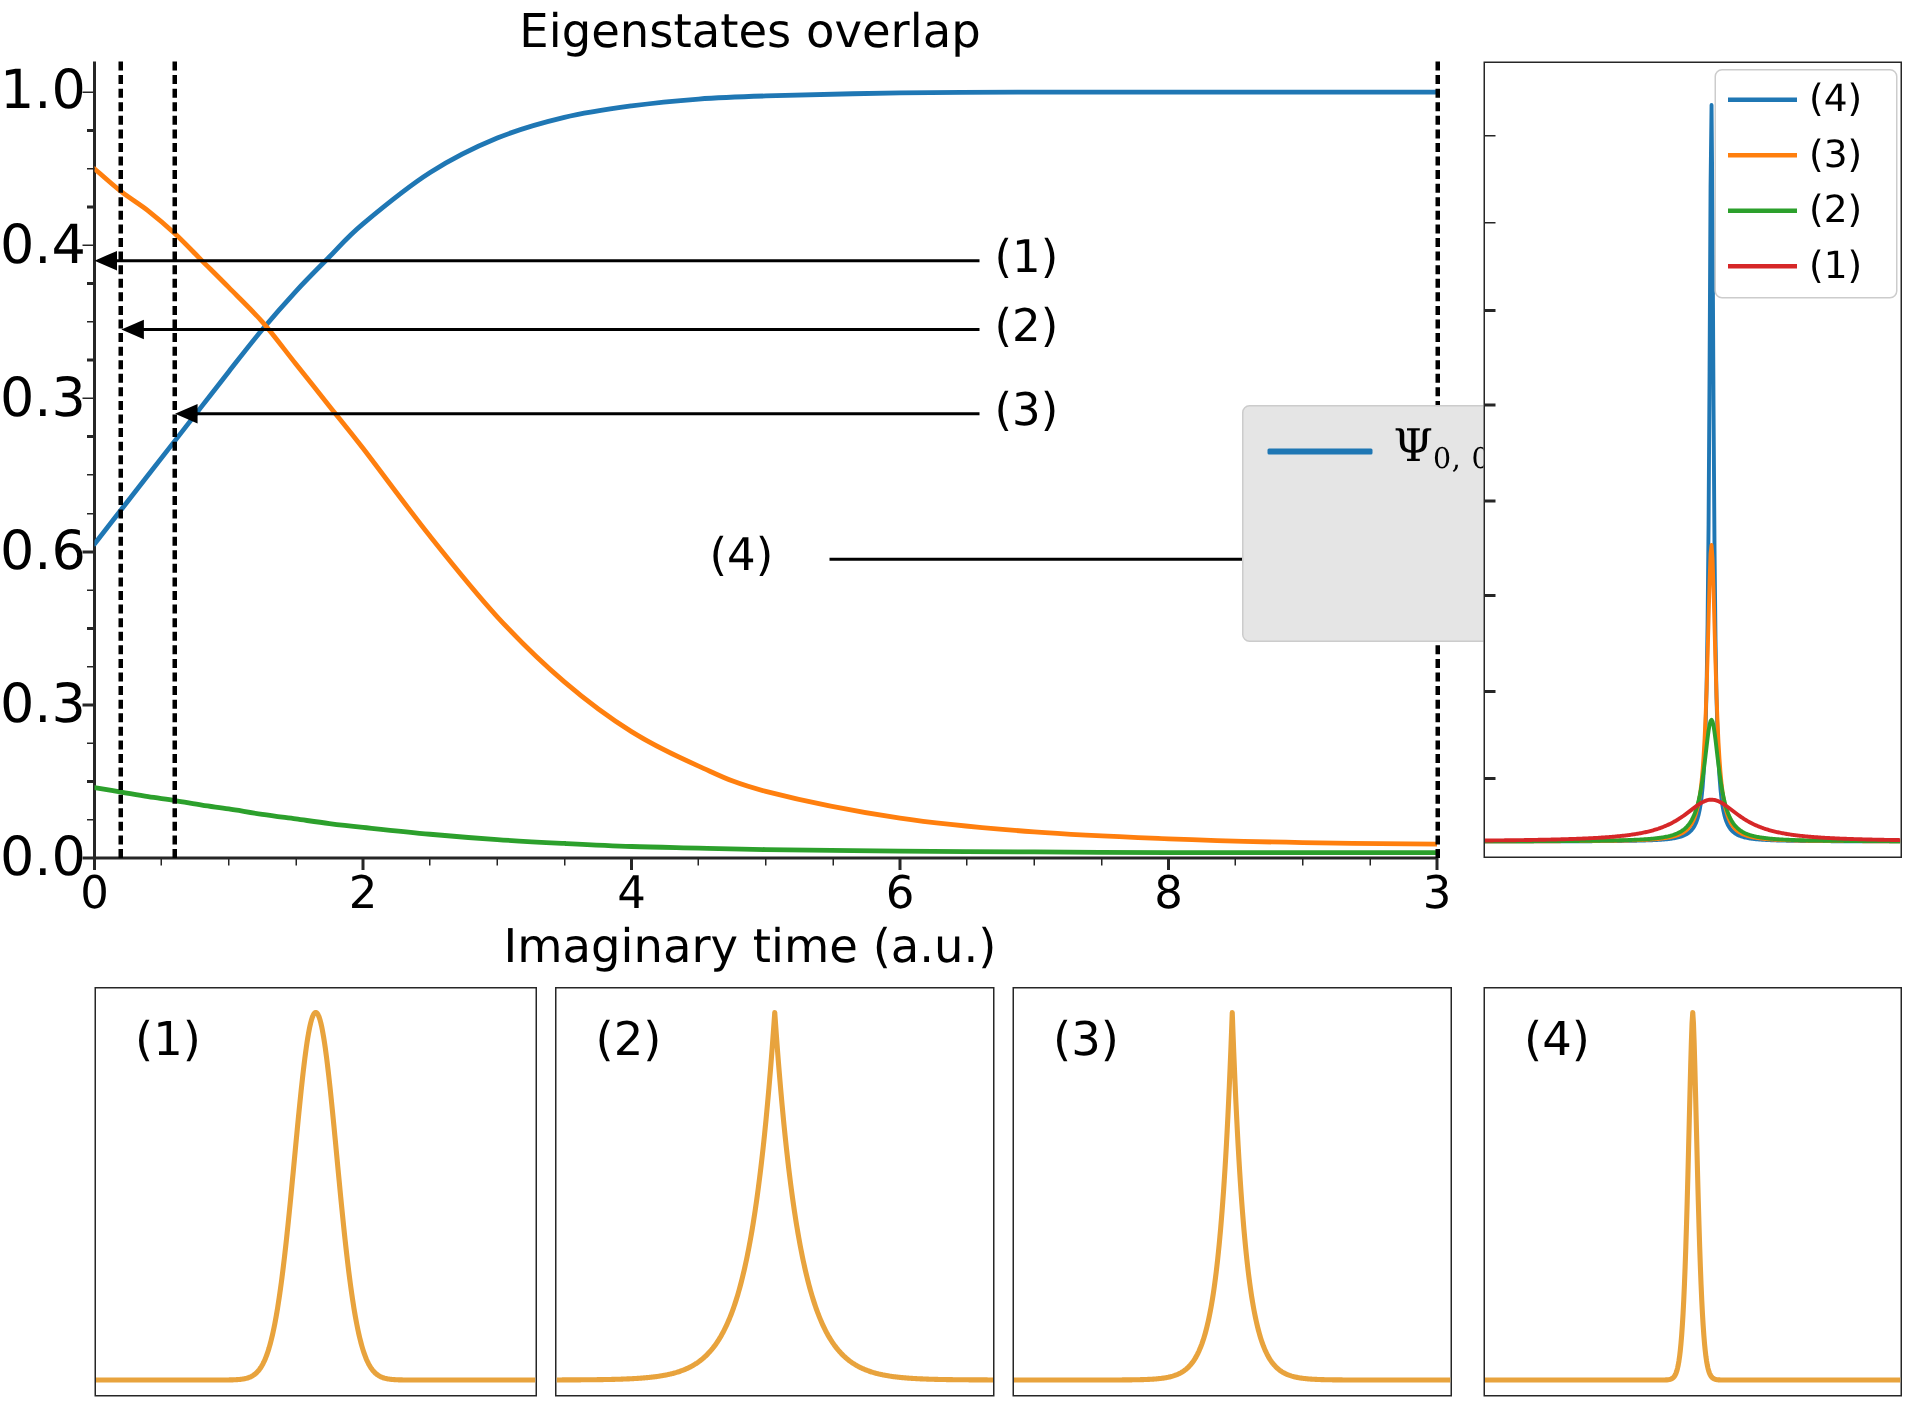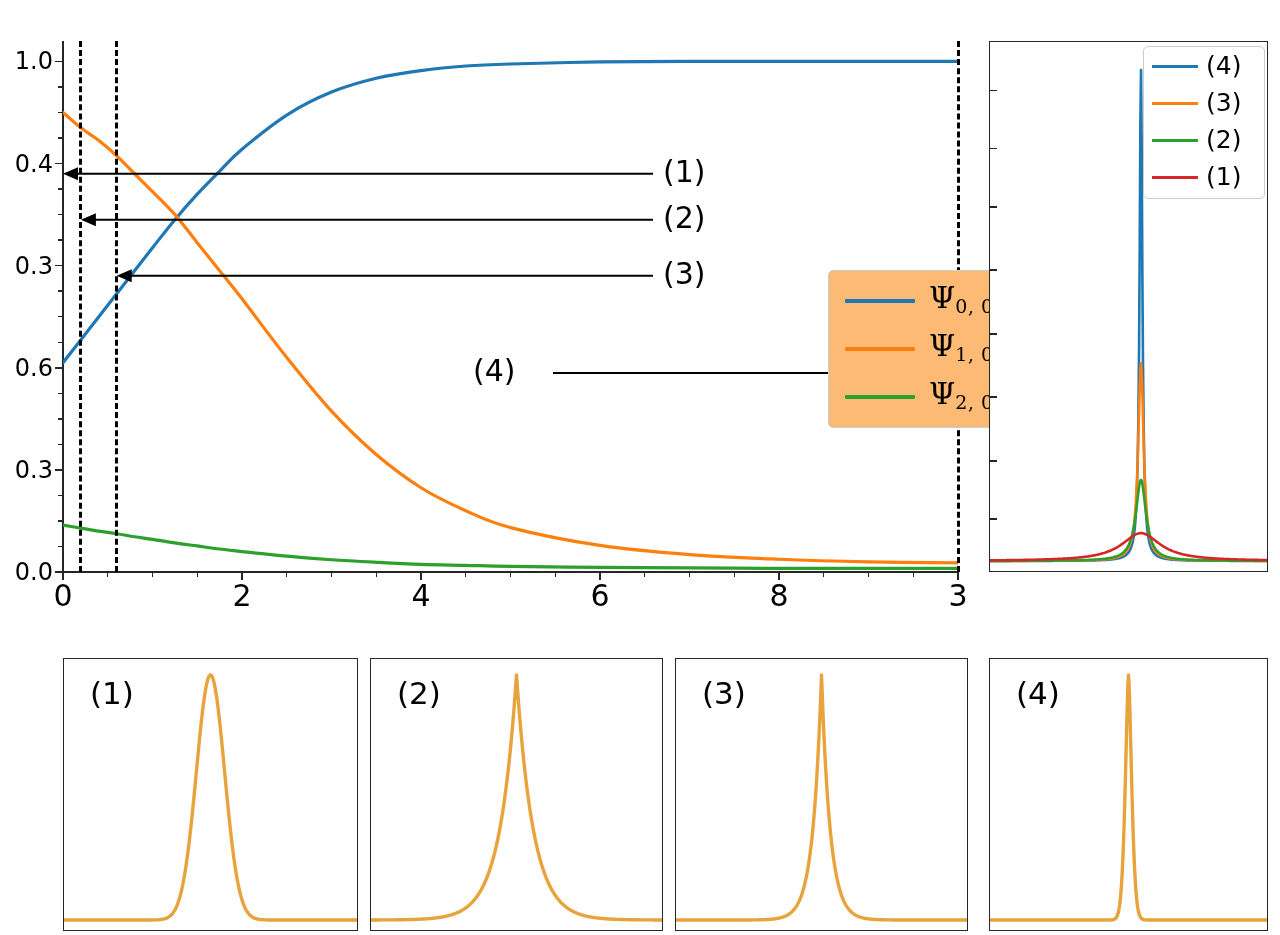--- a/index.html
+++ b/index.html
@@ -50,21 +50,21 @@
   .ytick-minor {
     position: absolute;
     left: -5px;
     width: 5px; height: 1.4px;
     background: #262626;
   }
   .ytick-label {
     position: absolute;
     right: 1042px;
     text-align: right;
-    font-size: 24px;
+    font-size: 36px;
     line-height: 30px;
     white-space: nowrap;
   }
   .xtick-major {
     position: absolute;
     bottom: -8px;
     width: 1.6px; height: 8px;
     background: #262626;
   }
   .xtick-minor {
@@ -114,21 +114,21 @@
     line-height: 32px;
     white-space: nowrap;
   }
   
   #main-legend {
     position: absolute;
     left: 765px;
     top: 229px;
     width: 190px;
     height: 158px;
-    background: #fdba74;
+    background: #e5e5e5;
     border: 1px solid #cccccc;
     border-radius: 5px;
     box-sizing: border-box;
   }
   #main-legend .row {
     position: absolute;
     left: 0;
     width: 100%;
     height: 46px;
   }
@@ -224,20 +224,21 @@
     white-space: nowrap;
     z-index: 3;
   }
   svg { display: block; }
 </style>
 </head>
 <body>
 
 <div class="figure">
 
+  <div id="fig-title">Eigenstates overlap</div>
 
   <div id="main-axes">
     <div class="spine-left"></div>
     <div class="spine-bottom"></div>
 
     <svg id="main-curves" width="895" height="531" viewBox="0 0 895 531" preserveAspectRatio="none" style="position:absolute;left:0;top:0;">
       <path id="curve-blue" fill="none" stroke="#1f77b4" stroke-width="3.2" stroke-linejoin="round" stroke-linecap="round" d="M 0.00 321.66 C 2.98 317.83, 11.93 306.35, 17.90 298.69 C 23.87 291.03, 29.83 283.37, 35.80 275.71 C 41.77 268.05, 47.73 260.39, 53.70 252.74 C 59.67 245.08, 65.63 237.42, 71.60 229.76 C 77.57 222.10, 82.79 215.29, 89.50 206.78 C 96.21 198.27, 104.42 187.64, 111.88 178.70 C 119.33 169.77, 126.79 161.26, 134.25 153.17 C 141.71 145.09, 149.17 137.69, 156.63 130.20 C 164.08 122.71, 167.81 117.60, 179.00 108.24 C 190.19 98.88, 208.83 83.56, 223.75 74.03 C 238.67 64.50, 253.58 57.18, 268.50 51.06 C 283.42 44.93, 298.33 40.85, 313.25 37.27 C 328.17 33.70, 343.08 31.66, 358.00 29.61 C 372.92 27.57, 387.83 26.12, 402.75 25.02 C 417.67 23.91, 425.13 23.66, 447.50 22.98 C 469.88 22.30, 507.17 21.36, 537.00 20.93 C 566.83 20.51, 596.67 20.51, 626.50 20.42 C 656.33 20.34, 686.17 20.42, 716.00 20.42 C 745.83 20.42, 775.67 20.42, 805.50 20.42 C 835.33 20.42, 880.08 20.42, 895.00 20.42"></path>
       <path id="curve-orange" fill="none" stroke="#ff7f0e" stroke-width="3.2" stroke-linejoin="round" stroke-linecap="round" d="M 0.00 71.48 C 2.98 74.03, 11.93 82.12, 17.90 86.80 C 23.87 91.48, 29.83 94.88, 35.80 99.56 C 41.77 104.24, 47.73 109.35, 53.70 114.88 C 59.67 120.41, 65.63 126.79, 71.60 132.75 C 77.57 138.71, 82.79 143.81, 89.50 150.62 C 96.21 157.43, 104.42 165.09, 111.88 173.60 C 119.33 182.11, 126.79 192.32, 134.25 201.68 C 141.71 211.04, 149.17 220.40, 156.63 229.76 C 164.08 239.12, 167.81 243.37, 179.00 257.84 C 190.19 272.31, 208.83 297.84, 223.75 316.56 C 238.67 335.28, 253.58 354.00, 268.50 370.17 C 283.42 386.34, 298.33 400.80, 313.25 413.57 C 328.17 426.33, 343.08 437.39, 358.00 446.75 C 372.92 456.12, 387.83 463.09, 402.75 469.73 C 417.67 476.37, 425.13 480.79, 447.50 486.58 C 469.88 492.37, 507.17 499.94, 537.00 504.45 C 566.83 508.96, 596.67 511.34, 626.50 513.64 C 656.33 515.94, 686.17 517.04, 716.00 518.24 C 745.83 519.43, 775.67 520.19, 805.50 520.79 C 835.33 521.38, 880.08 521.64, 895.00 521.81"></path>
       <path id="curve-green" fill="none" stroke="#2ca02c" stroke-width="3.2" stroke-linejoin="round" stroke-linecap="round" d="M 0.00 484.03 C 2.98 484.54, 11.93 486.07, 17.90 487.09 C 23.87 488.11, 29.83 489.22, 35.80 490.15 C 41.77 491.09, 47.73 491.77, 53.70 492.71 C 59.67 493.64, 65.63 494.83, 71.60 495.77 C 77.57 496.71, 82.79 497.30, 89.50 498.32 C 96.21 499.34, 104.42 500.79, 111.88 501.90 C 119.33 503.00, 126.79 503.94, 134.25 504.96 C 141.71 505.98, 149.17 507.09, 156.63 508.02 C 164.08 508.96, 167.81 509.39, 179.00 510.58 C 190.19 511.77, 208.83 513.81, 223.75 515.17 C 238.67 516.53, 253.58 517.73, 268.50 518.75 C 283.42 519.77, 298.33 520.53, 313.25 521.30 C 328.17 522.06, 343.08 522.83, 358.00 523.34 C 372.92 523.85, 387.83 524.02, 402.75 524.36 C 417.67 524.70, 425.13 525.04, 447.50 525.38 C 469.88 525.72, 507.17 526.15, 537.00 526.40 C 566.83 526.66, 596.67 526.75, 626.50 526.92 C 656.33 527.09, 686.17 527.34, 716.00 527.43 C 745.83 527.51, 775.67 527.43, 805.50 527.43 C 835.33 527.43, 880.08 527.43, 895.00 527.43"></path>
     </svg>
@@ -301,28 +302,20 @@
         <polygon points="53.699999999999996,234.86538461538464 68.69999999999999,228.36538461538464 68.69999999999999,241.36538461538464" fill="#000000"></polygon>
         <line x1="490" y1="331.875" x2="891" y2="331.875" stroke="#000000" stroke-width="2"></line>
         <polygon points="895,331.875 880,325.375 880,338.375" fill="#000000"></polygon>
       </svg>
 
     <div id="main-legend">
       <div class="row" style="top:6px">
         <span class="swatch" style="background:#1f77b4"></span>
         <span class="lbl">Ψ<sub>0, 0</sub></span>
       </div>
-      <div class="row" style="top:54px">
-        <span class="swatch" style="background:#ff7f0e"></span>
-        <span class="lbl">Ψ<sub>1, 0</sub></span>
-      </div>
-      <div class="row" style="top:102px">
-        <span class="swatch" style="background:#2ca02c"></span>
-        <span class="lbl">Ψ<sub>2, 0</sub></span>
-      </div>
     </div>
   <div class="ann-label" style="left: 600px; top: 114.75px;">(1)</div>
       <div class="ann-label" style="left: 600px; top: 160.702px;">(2)</div>
       <div class="ann-label" style="left: 600px; top: 216.865px;">(3)</div>
       <div class="ann-label" style="left: 410px; top: 313.875px;">(4)</div>
     </div>
 
   <div id="main-labels">
       <div class="ytick-label" style="top: 557px; left: 0px; width: 53px; position: absolute; text-align: right;">0.0</div>
       <div class="ytick-label" style="top: 454.885px; left: 0px; width: 53px; position: absolute; text-align: right;">0.3</div>
@@ -330,20 +323,21 @@
       <div class="ytick-label" style="top: 250.654px; left: 0px; width: 53px; position: absolute; text-align: right;">0.3</div>
       <div class="ytick-label" style="top: 148.538px; left: 0px; width: 53px; position: absolute; text-align: right;">0.4</div>
       <div class="ytick-label" style="top: 46.4231px; left: 0px; width: 53px; position: absolute; text-align: right;">1.0</div>
       <div class="xtick-label" style="left: 63px; top: 580px; position: absolute;">0</div>
       <div class="xtick-label" style="left: 242px; top: 580px; position: absolute;">2</div>
       <div class="xtick-label" style="left: 421px; top: 580px; position: absolute;">4</div>
       <div class="xtick-label" style="left: 600px; top: 580px; position: absolute;">6</div>
       <div class="xtick-label" style="left: 779px; top: 580px; position: absolute;">8</div>
       <div class="xtick-label" style="left: 958px; top: 580px; position: absolute;">3</div>
     </div>
+  <div id="xlabel">Imaginary time (a.u.)</div>
 
   <div id="right-axes">
     <svg id="right-curves" width="277" height="529" viewBox="0 0 277 529" preserveAspectRatio="none" style="position:absolute;left:0;top:0;">
         <path d="M 0.00 518.94 L 0.66 518.94 L 1.32 518.94 L 1.98 518.94 L 2.64 518.94 L 3.30 518.94 L 3.96 518.94 L 4.62 518.94 L 5.28 518.94 L 5.94 518.94 L 6.60 518.93 L 7.25 518.93 L 7.91 518.93 L 8.57 518.93 L 9.23 518.93 L 9.89 518.93 L 10.55 518.93 L 11.21 518.93 L 11.87 518.93 L 12.53 518.93 L 13.19 518.93 L 13.85 518.93 L 14.51 518.93 L 15.17 518.93 L 15.83 518.93 L 16.49 518.92 L 17.15 518.92 L 17.81 518.92 L 18.47 518.92 L 19.13 518.92 L 19.79 518.92 L 20.45 518.92 L 21.10 518.92 L 21.76 518.92 L 22.42 518.92 L 23.08 518.92 L 23.74 518.92 L 24.40 518.92 L 25.06 518.91 L 25.72 518.91 L 26.38 518.91 L 27.04 518.91 L 27.70 518.91 L 28.36 518.91 L 29.02 518.91 L 29.68 518.91 L 30.34 518.91 L 31.00 518.91 L 31.66 518.90 L 32.32 518.90 L 32.98 518.90 L 33.64 518.90 L 34.30 518.90 L 34.95 518.90 L 35.61 518.90 L 36.27 518.90 L 36.93 518.90 L 37.59 518.89 L 38.25 518.89 L 38.91 518.89 L 39.57 518.89 L 40.23 518.89 L 40.89 518.89 L 41.55 518.89 L 42.21 518.89 L 42.87 518.88 L 43.53 518.88 L 44.19 518.88 L 44.85 518.88 L 45.51 518.88 L 46.17 518.88 L 46.83 518.87 L 47.49 518.87 L 48.15 518.87 L 48.80 518.87 L 49.46 518.87 L 50.12 518.87 L 50.78 518.86 L 51.44 518.86 L 52.10 518.86 L 52.76 518.86 L 53.42 518.86 L 54.08 518.86 L 54.74 518.85 L 55.40 518.85 L 56.06 518.85 L 56.72 518.85 L 57.38 518.84 L 58.04 518.84 L 58.70 518.84 L 59.36 518.84 L 60.02 518.84 L 60.68 518.83 L 61.34 518.83 L 62.00 518.83 L 62.65 518.83 L 63.31 518.82 L 63.97 518.82 L 64.63 518.82 L 65.29 518.81 L 65.95 518.81 L 66.61 518.81 L 67.27 518.81 L 67.93 518.80 L 68.59 518.80 L 69.25 518.80 L 69.91 518.79 L 70.57 518.79 L 71.23 518.79 L 71.89 518.78 L 72.55 518.78 L 73.21 518.78 L 73.87 518.77 L 74.53 518.77 L 75.19 518.76 L 75.85 518.76 L 76.50 518.76 L 77.16 518.75 L 77.82 518.75 L 78.48 518.74 L 79.14 518.74 L 79.80 518.73 L 80.46 518.73 L 81.12 518.72 L 81.78 518.72 L 82.44 518.71 L 83.10 518.71 L 83.76 518.70 L 84.42 518.69 L 85.08 518.69 L 85.74 518.68 L 86.40 518.67 L 87.06 518.67 L 87.72 518.66 L 88.38 518.65 L 89.04 518.65 L 89.70 518.64 L 90.35 518.63 L 91.01 518.62 L 91.67 518.61 L 92.33 518.61 L 92.99 518.60 L 93.65 518.59 L 94.31 518.58 L 94.97 518.57 L 95.63 518.56 L 96.29 518.55 L 96.95 518.53 L 97.61 518.52 L 98.27 518.51 L 98.93 518.50 L 99.59 518.49 L 100.25 518.47 L 100.91 518.46 L 101.57 518.44 L 102.23 518.43 L 102.89 518.41 L 103.55 518.40 L 104.20 518.38 L 104.86 518.36 L 105.52 518.34 L 106.18 518.32 L 106.84 518.30 L 107.50 518.28 L 108.16 518.26 L 108.82 518.24 L 109.48 518.21 L 110.14 518.19 L 110.80 518.16 L 111.46 518.13 L 112.12 518.10 L 112.78 518.07 L 113.44 518.04 L 114.10 518.00 L 114.76 517.97 L 115.42 517.93 L 116.08 517.89 L 116.74 517.84 L 117.40 517.80 L 118.05 517.75 L 118.71 517.70 L 119.37 517.64 L 120.03 517.58 L 120.69 517.52 L 121.35 517.46 L 122.01 517.38 L 122.67 517.31 L 123.33 517.23 L 123.99 517.14 L 124.65 517.05 L 125.31 516.94 L 125.97 516.84 L 126.63 516.72 L 127.29 516.59 L 127.95 516.45 L 128.61 516.30 L 129.27 516.13 L 129.93 515.95 L 130.59 515.75 L 131.25 515.53 L 131.90 515.29 L 132.56 515.02 L 133.22 514.72 L 133.88 514.39 L 134.54 514.01 L 135.20 513.59 L 135.86 513.12 L 136.52 512.57 L 137.18 511.95 L 137.84 511.24 L 138.50 510.41 L 139.16 509.44 L 139.82 508.30 L 140.48 506.95 L 141.14 505.32 L 141.80 503.35 L 142.46 500.92 L 143.12 497.89 L 143.78 494.05 L 144.44 489.07 L 145.10 482.50 L 145.75 473.58 L 146.41 461.12 L 147.07 443.12 L 147.73 416.13 L 148.39 374.15 L 149.05 307.42 L 149.71 205.45 L 150.37 82.84 L 151.03 27.98 L 151.69 105.92 L 152.35 228.76 L 153.01 323.32 L 153.67 384.16 L 154.33 422.49 L 154.99 447.30 L 155.65 463.98 L 156.31 475.60 L 156.97 483.97 L 157.63 490.18 L 158.29 494.89 L 158.95 498.56 L 159.60 501.45 L 160.26 503.78 L 160.92 505.67 L 161.58 507.24 L 162.24 508.55 L 162.90 509.65 L 163.56 510.59 L 164.22 511.39 L 164.88 512.08 L 165.54 512.69 L 166.20 513.22 L 166.86 513.68 L 167.52 514.09 L 168.18 514.46 L 168.84 514.78 L 169.50 515.08 L 170.16 515.34 L 170.82 515.58 L 171.48 515.79 L 172.14 515.99 L 172.80 516.17 L 173.45 516.33 L 174.11 516.48 L 174.77 516.62 L 175.43 516.74 L 176.09 516.86 L 176.75 516.97 L 177.41 517.07 L 178.07 517.16 L 178.73 517.24 L 179.39 517.32 L 180.05 517.40 L 180.71 517.47 L 181.37 517.53 L 182.03 517.60 L 182.69 517.65 L 183.35 517.71 L 184.01 517.76 L 184.67 517.81 L 185.33 517.85 L 185.99 517.89 L 186.65 517.94 L 187.30 517.97 L 187.96 518.01 L 188.62 518.04 L 189.28 518.08 L 189.94 518.11 L 190.60 518.14 L 191.26 518.16 L 191.92 518.19 L 192.58 518.22 L 193.24 518.24 L 193.90 518.26 L 194.56 518.29 L 195.22 518.31 L 195.88 518.33 L 196.54 518.35 L 197.20 518.37 L 197.86 518.38 L 198.52 518.40 L 199.18 518.42 L 199.84 518.43 L 200.50 518.45 L 201.15 518.46 L 201.81 518.48 L 202.47 518.49 L 203.13 518.50 L 203.79 518.51 L 204.45 518.53 L 205.11 518.54 L 205.77 518.55 L 206.43 518.56 L 207.09 518.57 L 207.75 518.58 L 208.41 518.59 L 209.07 518.60 L 209.73 518.61 L 210.39 518.62 L 211.05 518.62 L 211.71 518.63 L 212.37 518.64 L 213.03 518.65 L 213.69 518.65 L 214.35 518.66 L 215.00 518.67 L 215.66 518.68 L 216.32 518.68 L 216.98 518.69 L 217.64 518.69 L 218.30 518.70 L 218.96 518.71 L 219.62 518.71 L 220.28 518.72 L 220.94 518.72 L 221.60 518.73 L 222.26 518.73 L 222.92 518.74 L 223.58 518.74 L 224.24 518.75 L 224.90 518.75 L 225.56 518.76 L 226.22 518.76 L 226.88 518.76 L 227.54 518.77 L 228.20 518.77 L 228.85 518.78 L 229.51 518.78 L 230.17 518.78 L 230.83 518.79 L 231.49 518.79 L 232.15 518.79 L 232.81 518.80 L 233.47 518.80 L 234.13 518.80 L 234.79 518.81 L 235.45 518.81 L 236.11 518.81 L 236.77 518.82 L 237.43 518.82 L 238.09 518.82 L 238.75 518.82 L 239.41 518.83 L 240.07 518.83 L 240.73 518.83 L 241.39 518.83 L 242.05 518.84 L 242.70 518.84 L 243.36 518.84 L 244.02 518.84 L 244.68 518.85 L 245.34 518.85 L 246.00 518.85 L 246.66 518.85 L 247.32 518.85 L 247.98 518.86 L 248.64 518.86 L 249.30 518.86 L 249.96 518.86 L 250.62 518.86 L 251.28 518.87 L 251.94 518.87 L 252.60 518.87 L 253.26 518.87 L 253.92 518.87 L 254.58 518.87 L 255.24 518.88 L 255.90 518.88 L 256.55 518.88 L 257.21 518.88 L 257.87 518.88 L 258.53 518.88 L 259.19 518.88 L 259.85 518.89 L 260.51 518.89 L 261.17 518.89 L 261.83 518.89 L 262.49 518.89 L 263.15 518.89 L 263.81 518.89 L 264.47 518.89 L 265.13 518.90 L 265.79 518.90 L 266.45 518.90 L 267.11 518.90 L 267.77 518.90 L 268.43 518.90 L 269.09 518.90 L 269.75 518.90 L 270.40 518.90 L 271.06 518.91 L 271.72 518.91 L 272.38 518.91 L 273.04 518.91 L 273.70 518.91 L 274.36 518.91 L 275.02 518.91 L 275.68 518.91 L 276.34 518.91 L 277.00 518.91" fill="none" stroke="#1f77b4" stroke-width="2.6" stroke-linejoin="round"></path>
         <path d="M 0.00 518.90 L 0.66 518.90 L 1.32 518.90 L 1.98 518.90 L 2.64 518.90 L 3.30 518.90 L 3.96 518.90 L 4.62 518.90 L 5.28 518.90 L 5.94 518.90 L 6.60 518.90 L 7.25 518.89 L 7.91 518.89 L 8.57 518.89 L 9.23 518.89 L 9.89 518.89 L 10.55 518.89 L 11.21 518.89 L 11.87 518.89 L 12.53 518.89 L 13.19 518.88 L 13.85 518.88 L 14.51 518.88 L 15.17 518.88 L 15.83 518.88 L 16.49 518.88 L 17.15 518.88 L 17.81 518.88 L 18.47 518.88 L 19.13 518.87 L 19.79 518.87 L 20.45 518.87 L 21.10 518.87 L 21.76 518.87 L 22.42 518.87 L 23.08 518.87 L 23.74 518.87 L 24.40 518.86 L 25.06 518.86 L 25.72 518.86 L 26.38 518.86 L 27.04 518.86 L 27.70 518.86 L 28.36 518.85 L 29.02 518.85 L 29.68 518.85 L 30.34 518.85 L 31.00 518.85 L 31.66 518.85 L 32.32 518.84 L 32.98 518.84 L 33.64 518.84 L 34.30 518.84 L 34.95 518.84 L 35.61 518.84 L 36.27 518.83 L 36.93 518.83 L 37.59 518.83 L 38.25 518.83 L 38.91 518.83 L 39.57 518.82 L 40.23 518.82 L 40.89 518.82 L 41.55 518.82 L 42.21 518.82 L 42.87 518.81 L 43.53 518.81 L 44.19 518.81 L 44.85 518.81 L 45.51 518.80 L 46.17 518.80 L 46.83 518.80 L 47.49 518.80 L 48.15 518.79 L 48.80 518.79 L 49.46 518.79 L 50.12 518.79 L 50.78 518.78 L 51.44 518.78 L 52.10 518.78 L 52.76 518.77 L 53.42 518.77 L 54.08 518.77 L 54.74 518.76 L 55.40 518.76 L 56.06 518.76 L 56.72 518.75 L 57.38 518.75 L 58.04 518.75 L 58.70 518.74 L 59.36 518.74 L 60.02 518.74 L 60.68 518.73 L 61.34 518.73 L 62.00 518.72 L 62.65 518.72 L 63.31 518.72 L 63.97 518.71 L 64.63 518.71 L 65.29 518.70 L 65.95 518.70 L 66.61 518.69 L 67.27 518.69 L 67.93 518.68 L 68.59 518.68 L 69.25 518.67 L 69.91 518.67 L 70.57 518.66 L 71.23 518.66 L 71.89 518.65 L 72.55 518.65 L 73.21 518.64 L 73.87 518.63 L 74.53 518.63 L 75.19 518.62 L 75.85 518.61 L 76.50 518.61 L 77.16 518.60 L 77.82 518.59 L 78.48 518.59 L 79.14 518.58 L 79.80 518.57 L 80.46 518.56 L 81.12 518.55 L 81.78 518.54 L 82.44 518.54 L 83.10 518.53 L 83.76 518.52 L 84.42 518.51 L 85.08 518.50 L 85.74 518.49 L 86.40 518.48 L 87.06 518.47 L 87.72 518.46 L 88.38 518.44 L 89.04 518.43 L 89.70 518.42 L 90.35 518.41 L 91.01 518.39 L 91.67 518.38 L 92.33 518.37 L 92.99 518.35 L 93.65 518.34 L 94.31 518.32 L 94.97 518.31 L 95.63 518.29 L 96.29 518.27 L 96.95 518.25 L 97.61 518.24 L 98.27 518.22 L 98.93 518.20 L 99.59 518.18 L 100.25 518.15 L 100.91 518.13 L 101.57 518.11 L 102.23 518.08 L 102.89 518.06 L 103.55 518.03 L 104.20 518.01 L 104.86 517.98 L 105.52 517.95 L 106.18 517.92 L 106.84 517.88 L 107.50 517.85 L 108.16 517.81 L 108.82 517.78 L 109.48 517.74 L 110.14 517.70 L 110.80 517.65 L 111.46 517.61 L 112.12 517.56 L 112.78 517.51 L 113.44 517.46 L 114.10 517.41 L 114.76 517.35 L 115.42 517.29 L 116.08 517.22 L 116.74 517.15 L 117.40 517.08 L 118.05 517.00 L 118.71 516.92 L 119.37 516.83 L 120.03 516.74 L 120.69 516.64 L 121.35 516.54 L 122.01 516.43 L 122.67 516.31 L 123.33 516.18 L 123.99 516.04 L 124.65 515.89 L 125.31 515.74 L 125.97 515.56 L 126.63 515.38 L 127.29 515.18 L 127.95 514.96 L 128.61 514.72 L 129.27 514.47 L 129.93 514.18 L 130.59 513.88 L 131.25 513.54 L 131.90 513.16 L 132.56 512.75 L 133.22 512.29 L 133.88 511.79 L 134.54 511.22 L 135.20 510.58 L 135.86 509.86 L 136.52 509.05 L 137.18 508.13 L 137.84 507.08 L 138.50 505.87 L 139.16 504.48 L 139.82 502.85 L 140.48 500.95 L 141.14 498.70 L 141.80 496.02 L 142.46 492.81 L 143.12 488.93 L 143.78 484.17 L 144.44 478.30 L 145.10 470.99 L 145.75 461.80 L 146.41 450.21 L 147.07 435.58 L 147.73 417.35 L 148.39 395.32 L 149.05 370.45 L 149.71 345.87 L 150.37 327.38 L 151.03 321.35 L 151.69 330.26 L 152.35 350.52 L 153.01 375.54 L 153.67 400.01 L 154.33 421.30 L 154.99 438.78 L 155.65 452.75 L 156.31 463.81 L 156.97 472.58 L 157.63 479.58 L 158.29 485.20 L 158.95 489.77 L 159.60 493.51 L 160.26 496.60 L 160.92 499.18 L 161.58 501.35 L 162.24 503.20 L 162.90 504.77 L 163.56 506.13 L 164.22 507.30 L 164.88 508.33 L 165.54 509.22 L 166.20 510.02 L 166.86 510.71 L 167.52 511.34 L 168.18 511.89 L 168.84 512.39 L 169.50 512.84 L 170.16 513.24 L 170.82 513.61 L 171.48 513.94 L 172.14 514.24 L 172.80 514.52 L 173.45 514.77 L 174.11 515.01 L 174.77 515.22 L 175.43 515.42 L 176.09 515.60 L 176.75 515.77 L 177.41 515.93 L 178.07 516.07 L 178.73 516.21 L 179.39 516.33 L 180.05 516.45 L 180.71 516.56 L 181.37 516.66 L 182.03 516.76 L 182.69 516.85 L 183.35 516.94 L 184.01 517.02 L 184.67 517.10 L 185.33 517.17 L 185.99 517.23 L 186.65 517.30 L 187.30 517.36 L 187.96 517.42 L 188.62 517.47 L 189.28 517.52 L 189.94 517.57 L 190.60 517.62 L 191.26 517.66 L 191.92 517.71 L 192.58 517.75 L 193.24 517.79 L 193.90 517.82 L 194.56 517.86 L 195.22 517.89 L 195.88 517.92 L 196.54 517.95 L 197.20 517.98 L 197.86 518.01 L 198.52 518.04 L 199.18 518.06 L 199.84 518.09 L 200.50 518.11 L 201.15 518.14 L 201.81 518.16 L 202.47 518.18 L 203.13 518.20 L 203.79 518.22 L 204.45 518.24 L 205.11 518.26 L 205.77 518.28 L 206.43 518.29 L 207.09 518.31 L 207.75 518.32 L 208.41 518.34 L 209.07 518.35 L 209.73 518.37 L 210.39 518.38 L 211.05 518.40 L 211.71 518.41 L 212.37 518.42 L 213.03 518.43 L 213.69 518.45 L 214.35 518.46 L 215.00 518.47 L 215.66 518.48 L 216.32 518.49 L 216.98 518.50 L 217.64 518.51 L 218.30 518.52 L 218.96 518.53 L 219.62 518.54 L 220.28 518.55 L 220.94 518.55 L 221.60 518.56 L 222.26 518.57 L 222.92 518.58 L 223.58 518.59 L 224.24 518.59 L 224.90 518.60 L 225.56 518.61 L 226.22 518.61 L 226.88 518.62 L 227.54 518.63 L 228.20 518.63 L 228.85 518.64 L 229.51 518.65 L 230.17 518.65 L 230.83 518.66 L 231.49 518.66 L 232.15 518.67 L 232.81 518.67 L 233.47 518.68 L 234.13 518.68 L 234.79 518.69 L 235.45 518.69 L 236.11 518.70 L 236.77 518.70 L 237.43 518.71 L 238.09 518.71 L 238.75 518.72 L 239.41 518.72 L 240.07 518.73 L 240.73 518.73 L 241.39 518.73 L 242.05 518.74 L 242.70 518.74 L 243.36 518.74 L 244.02 518.75 L 244.68 518.75 L 245.34 518.76 L 246.00 518.76 L 246.66 518.76 L 247.32 518.76 L 247.98 518.77 L 248.64 518.77 L 249.30 518.77 L 249.96 518.78 L 250.62 518.78 L 251.28 518.78 L 251.94 518.79 L 252.60 518.79 L 253.26 518.79 L 253.92 518.79 L 254.58 518.80 L 255.24 518.80 L 255.90 518.80 L 256.55 518.80 L 257.21 518.81 L 257.87 518.81 L 258.53 518.81 L 259.19 518.81 L 259.85 518.82 L 260.51 518.82 L 261.17 518.82 L 261.83 518.82 L 262.49 518.82 L 263.15 518.83 L 263.81 518.83 L 264.47 518.83 L 265.13 518.83 L 265.79 518.83 L 266.45 518.84 L 267.11 518.84 L 267.77 518.84 L 268.43 518.84 L 269.09 518.84 L 269.75 518.85 L 270.40 518.85 L 271.06 518.85 L 271.72 518.85 L 272.38 518.85 L 273.04 518.85 L 273.70 518.86 L 274.36 518.86 L 275.02 518.86 L 275.68 518.86 L 276.34 518.86 L 277.00 518.86" fill="none" stroke="#ff7f0e" stroke-width="2.6" stroke-linejoin="round"></path>
         <path d="M 0.00 518.87 L 0.66 518.87 L 1.32 518.87 L 1.98 518.86 L 2.64 518.86 L 3.30 518.86 L 3.96 518.86 L 4.62 518.86 L 5.28 518.86 L 5.94 518.86 L 6.60 518.86 L 7.25 518.85 L 7.91 518.85 L 8.57 518.85 L 9.23 518.85 L 9.89 518.85 L 10.55 518.85 L 11.21 518.85 L 11.87 518.84 L 12.53 518.84 L 13.19 518.84 L 13.85 518.84 L 14.51 518.84 L 15.17 518.84 L 15.83 518.84 L 16.49 518.83 L 17.15 518.83 L 17.81 518.83 L 18.47 518.83 L 19.13 518.83 L 19.79 518.83 L 20.45 518.82 L 21.10 518.82 L 21.76 518.82 L 22.42 518.82 L 23.08 518.82 L 23.74 518.81 L 24.40 518.81 L 25.06 518.81 L 25.72 518.81 L 26.38 518.81 L 27.04 518.80 L 27.70 518.80 L 28.36 518.80 L 29.02 518.80 L 29.68 518.80 L 30.34 518.79 L 31.00 518.79 L 31.66 518.79 L 32.32 518.79 L 32.98 518.78 L 33.64 518.78 L 34.30 518.78 L 34.95 518.78 L 35.61 518.77 L 36.27 518.77 L 36.93 518.77 L 37.59 518.77 L 38.25 518.76 L 38.91 518.76 L 39.57 518.76 L 40.23 518.76 L 40.89 518.75 L 41.55 518.75 L 42.21 518.75 L 42.87 518.74 L 43.53 518.74 L 44.19 518.74 L 44.85 518.73 L 45.51 518.73 L 46.17 518.73 L 46.83 518.72 L 47.49 518.72 L 48.15 518.72 L 48.80 518.71 L 49.46 518.71 L 50.12 518.70 L 50.78 518.70 L 51.44 518.70 L 52.10 518.69 L 52.76 518.69 L 53.42 518.68 L 54.08 518.68 L 54.74 518.68 L 55.40 518.67 L 56.06 518.67 L 56.72 518.66 L 57.38 518.66 L 58.04 518.65 L 58.70 518.65 L 59.36 518.64 L 60.02 518.64 L 60.68 518.63 L 61.34 518.63 L 62.00 518.62 L 62.65 518.62 L 63.31 518.61 L 63.97 518.60 L 64.63 518.60 L 65.29 518.59 L 65.95 518.59 L 66.61 518.58 L 67.27 518.57 L 67.93 518.57 L 68.59 518.56 L 69.25 518.55 L 69.91 518.54 L 70.57 518.54 L 71.23 518.53 L 71.89 518.52 L 72.55 518.51 L 73.21 518.50 L 73.87 518.50 L 74.53 518.49 L 75.19 518.48 L 75.85 518.47 L 76.50 518.46 L 77.16 518.45 L 77.82 518.44 L 78.48 518.43 L 79.14 518.42 L 79.80 518.41 L 80.46 518.40 L 81.12 518.39 L 81.78 518.38 L 82.44 518.36 L 83.10 518.35 L 83.76 518.34 L 84.42 518.33 L 85.08 518.31 L 85.74 518.30 L 86.40 518.28 L 87.06 518.27 L 87.72 518.25 L 88.38 518.24 L 89.04 518.22 L 89.70 518.21 L 90.35 518.19 L 91.01 518.17 L 91.67 518.15 L 92.33 518.13 L 92.99 518.11 L 93.65 518.09 L 94.31 518.07 L 94.97 518.05 L 95.63 518.03 L 96.29 518.00 L 96.95 517.98 L 97.61 517.96 L 98.27 517.93 L 98.93 517.90 L 99.59 517.87 L 100.25 517.85 L 100.91 517.82 L 101.57 517.78 L 102.23 517.75 L 102.89 517.72 L 103.55 517.68 L 104.20 517.65 L 104.86 517.61 L 105.52 517.57 L 106.18 517.53 L 106.84 517.48 L 107.50 517.44 L 108.16 517.39 L 108.82 517.34 L 109.48 517.29 L 110.14 517.23 L 110.80 517.17 L 111.46 517.11 L 112.12 517.05 L 112.78 516.99 L 113.44 516.92 L 114.10 516.84 L 114.76 516.77 L 115.42 516.68 L 116.08 516.60 L 116.74 516.51 L 117.40 516.41 L 118.05 516.31 L 118.71 516.20 L 119.37 516.09 L 120.03 515.97 L 120.69 515.84 L 121.35 515.70 L 122.01 515.56 L 122.67 515.40 L 123.33 515.24 L 123.99 515.06 L 124.65 514.87 L 125.31 514.67 L 125.97 514.45 L 126.63 514.21 L 127.29 513.96 L 127.95 513.69 L 128.61 513.39 L 129.27 513.07 L 129.93 512.72 L 130.59 512.34 L 131.25 511.93 L 131.90 511.48 L 132.56 510.98 L 133.22 510.44 L 133.88 509.84 L 134.54 509.18 L 135.20 508.45 L 135.86 507.64 L 136.52 506.74 L 137.18 505.74 L 137.84 504.61 L 138.50 503.35 L 139.16 501.93 L 139.82 500.33 L 140.48 498.52 L 141.14 496.47 L 141.80 494.14 L 142.46 491.49 L 143.12 488.49 L 143.78 485.08 L 144.44 481.23 L 145.10 476.92 L 145.75 472.14 L 146.41 466.92 L 147.07 461.37 L 147.73 455.69 L 148.39 450.15 L 149.05 445.15 L 149.71 441.17 L 150.37 438.64 L 151.03 437.89 L 151.69 439.01 L 152.35 441.86 L 153.01 446.09 L 153.67 451.22 L 154.33 456.82 L 154.99 462.50 L 155.65 468.00 L 156.31 473.13 L 156.97 477.82 L 157.63 482.04 L 158.29 485.80 L 158.95 489.12 L 159.60 492.05 L 160.26 494.63 L 160.92 496.90 L 161.58 498.90 L 162.24 500.67 L 162.90 502.23 L 163.56 503.62 L 164.22 504.85 L 164.88 505.95 L 165.54 506.93 L 166.20 507.81 L 166.86 508.60 L 167.52 509.32 L 168.18 509.97 L 168.84 510.55 L 169.50 511.08 L 170.16 511.57 L 170.82 512.01 L 171.48 512.42 L 172.14 512.79 L 172.80 513.14 L 173.45 513.45 L 174.11 513.74 L 174.77 514.01 L 175.43 514.26 L 176.09 514.49 L 176.75 514.71 L 177.41 514.91 L 178.07 515.10 L 178.73 515.27 L 179.39 515.44 L 180.05 515.59 L 180.71 515.73 L 181.37 515.87 L 182.03 515.99 L 182.69 516.11 L 183.35 516.23 L 184.01 516.33 L 184.67 516.43 L 185.33 516.53 L 185.99 516.62 L 186.65 516.70 L 187.30 516.78 L 187.96 516.86 L 188.62 516.93 L 189.28 517.00 L 189.94 517.06 L 190.60 517.13 L 191.26 517.19 L 191.92 517.24 L 192.58 517.30 L 193.24 517.35 L 193.90 517.40 L 194.56 517.45 L 195.22 517.49 L 195.88 517.53 L 196.54 517.57 L 197.20 517.61 L 197.86 517.65 L 198.52 517.69 L 199.18 517.72 L 199.84 517.76 L 200.50 517.79 L 201.15 517.82 L 201.81 517.85 L 202.47 517.88 L 203.13 517.91 L 203.79 517.93 L 204.45 517.96 L 205.11 517.99 L 205.77 518.01 L 206.43 518.03 L 207.09 518.05 L 207.75 518.08 L 208.41 518.10 L 209.07 518.12 L 209.73 518.14 L 210.39 518.16 L 211.05 518.17 L 211.71 518.19 L 212.37 518.21 L 213.03 518.23 L 213.69 518.24 L 214.35 518.26 L 215.00 518.27 L 215.66 518.29 L 216.32 518.30 L 216.98 518.31 L 217.64 518.33 L 218.30 518.34 L 218.96 518.35 L 219.62 518.37 L 220.28 518.38 L 220.94 518.39 L 221.60 518.40 L 222.26 518.41 L 222.92 518.42 L 223.58 518.43 L 224.24 518.44 L 224.90 518.45 L 225.56 518.46 L 226.22 518.47 L 226.88 518.48 L 227.54 518.49 L 228.20 518.50 L 228.85 518.51 L 229.51 518.51 L 230.17 518.52 L 230.83 518.53 L 231.49 518.54 L 232.15 518.55 L 232.81 518.55 L 233.47 518.56 L 234.13 518.57 L 234.79 518.57 L 235.45 518.58 L 236.11 518.59 L 236.77 518.59 L 237.43 518.60 L 238.09 518.61 L 238.75 518.61 L 239.41 518.62 L 240.07 518.62 L 240.73 518.63 L 241.39 518.63 L 242.05 518.64 L 242.70 518.64 L 243.36 518.65 L 244.02 518.65 L 244.68 518.66 L 245.34 518.66 L 246.00 518.67 L 246.66 518.67 L 247.32 518.68 L 247.98 518.68 L 248.64 518.69 L 249.30 518.69 L 249.96 518.69 L 250.62 518.70 L 251.28 518.70 L 251.94 518.71 L 252.60 518.71 L 253.26 518.71 L 253.92 518.72 L 254.58 518.72 L 255.24 518.72 L 255.90 518.73 L 256.55 518.73 L 257.21 518.73 L 257.87 518.74 L 258.53 518.74 L 259.19 518.74 L 259.85 518.75 L 260.51 518.75 L 261.17 518.75 L 261.83 518.76 L 262.49 518.76 L 263.15 518.76 L 263.81 518.76 L 264.47 518.77 L 265.13 518.77 L 265.79 518.77 L 266.45 518.77 L 267.11 518.78 L 267.77 518.78 L 268.43 518.78 L 269.09 518.78 L 269.75 518.79 L 270.40 518.79 L 271.06 518.79 L 271.72 518.79 L 272.38 518.80 L 273.04 518.80 L 273.70 518.80 L 274.36 518.80 L 275.02 518.80 L 275.68 518.81 L 276.34 518.81 L 277.00 518.81" fill="none" stroke="#2ca02c" stroke-width="2.6" stroke-linejoin="round"></path>
         <path d="M 0.00 518.34 L 0.66 518.33 L 1.32 518.33 L 1.98 518.32 L 2.64 518.31 L 3.30 518.31 L 3.96 518.30 L 4.62 518.30 L 5.28 518.29 L 5.94 518.28 L 6.60 518.28 L 7.25 518.27 L 7.91 518.26 L 8.57 518.26 L 9.23 518.25 L 9.89 518.24 L 10.55 518.24 L 11.21 518.23 L 11.87 518.22 L 12.53 518.22 L 13.19 518.21 L 13.85 518.20 L 14.51 518.19 L 15.17 518.19 L 15.83 518.18 L 16.49 518.17 L 17.15 518.16 L 17.81 518.15 L 18.47 518.15 L 19.13 518.14 L 19.79 518.13 L 20.45 518.12 L 21.10 518.11 L 21.76 518.10 L 22.42 518.09 L 23.08 518.09 L 23.74 518.08 L 24.40 518.07 L 25.06 518.06 L 25.72 518.05 L 26.38 518.04 L 27.04 518.03 L 27.70 518.02 L 28.36 518.01 L 29.02 518.00 L 29.68 517.99 L 30.34 517.98 L 31.00 517.97 L 31.66 517.95 L 32.32 517.94 L 32.98 517.93 L 33.64 517.92 L 34.30 517.91 L 34.95 517.90 L 35.61 517.88 L 36.27 517.87 L 36.93 517.86 L 37.59 517.85 L 38.25 517.83 L 38.91 517.82 L 39.57 517.81 L 40.23 517.79 L 40.89 517.78 L 41.55 517.77 L 42.21 517.75 L 42.87 517.74 L 43.53 517.72 L 44.19 517.71 L 44.85 517.69 L 45.51 517.68 L 46.17 517.66 L 46.83 517.64 L 47.49 517.63 L 48.15 517.61 L 48.80 517.59 L 49.46 517.58 L 50.12 517.56 L 50.78 517.54 L 51.44 517.52 L 52.10 517.50 L 52.76 517.48 L 53.42 517.46 L 54.08 517.44 L 54.74 517.42 L 55.40 517.40 L 56.06 517.38 L 56.72 517.36 L 57.38 517.34 L 58.04 517.32 L 58.70 517.30 L 59.36 517.27 L 60.02 517.25 L 60.68 517.22 L 61.34 517.20 L 62.00 517.17 L 62.65 517.15 L 63.31 517.12 L 63.97 517.10 L 64.63 517.07 L 65.29 517.04 L 65.95 517.01 L 66.61 516.98 L 67.27 516.95 L 67.93 516.92 L 68.59 516.89 L 69.25 516.86 L 69.91 516.83 L 70.57 516.80 L 71.23 516.76 L 71.89 516.73 L 72.55 516.69 L 73.21 516.66 L 73.87 516.62 L 74.53 516.58 L 75.19 516.55 L 75.85 516.51 L 76.50 516.47 L 77.16 516.42 L 77.82 516.38 L 78.48 516.34 L 79.14 516.29 L 79.80 516.25 L 80.46 516.20 L 81.12 516.15 L 81.78 516.11 L 82.44 516.06 L 83.10 516.00 L 83.76 515.95 L 84.42 515.90 L 85.08 515.84 L 85.74 515.79 L 86.40 515.73 L 87.06 515.67 L 87.72 515.61 L 88.38 515.54 L 89.04 515.48 L 89.70 515.41 L 90.35 515.34 L 91.01 515.27 L 91.67 515.20 L 92.33 515.13 L 92.99 515.05 L 93.65 514.97 L 94.31 514.89 L 94.97 514.81 L 95.63 514.73 L 96.29 514.64 L 96.95 514.55 L 97.61 514.45 L 98.27 514.36 L 98.93 514.26 L 99.59 514.16 L 100.25 514.06 L 100.91 513.95 L 101.57 513.84 L 102.23 513.72 L 102.89 513.61 L 103.55 513.49 L 104.20 513.36 L 104.86 513.23 L 105.52 513.10 L 106.18 512.96 L 106.84 512.82 L 107.50 512.67 L 108.16 512.52 L 108.82 512.37 L 109.48 512.21 L 110.14 512.04 L 110.80 511.87 L 111.46 511.69 L 112.12 511.51 L 112.78 511.32 L 113.44 511.12 L 114.10 510.92 L 114.76 510.71 L 115.42 510.50 L 116.08 510.27 L 116.74 510.04 L 117.40 509.81 L 118.05 509.56 L 118.71 509.30 L 119.37 509.04 L 120.03 508.77 L 120.69 508.49 L 121.35 508.20 L 122.01 507.90 L 122.67 507.59 L 123.33 507.27 L 123.99 506.94 L 124.65 506.60 L 125.31 506.25 L 125.97 505.89 L 126.63 505.52 L 127.29 505.14 L 127.95 504.74 L 128.61 504.34 L 129.27 503.92 L 129.93 503.49 L 130.59 503.06 L 131.25 502.61 L 131.90 502.15 L 132.56 501.69 L 133.22 501.21 L 133.88 500.73 L 134.54 500.24 L 135.20 499.74 L 135.86 499.24 L 136.52 498.74 L 137.18 498.23 L 137.84 497.73 L 138.50 497.22 L 139.16 496.72 L 139.82 496.22 L 140.48 495.73 L 141.14 495.25 L 141.80 494.79 L 142.46 494.34 L 143.12 493.90 L 143.78 493.49 L 144.44 493.11 L 145.10 492.75 L 145.75 492.42 L 146.41 492.12 L 147.07 491.86 L 147.73 491.63 L 148.39 491.44 L 149.05 491.30 L 149.71 491.19 L 150.37 491.13 L 151.03 491.12 L 151.69 491.14 L 152.35 491.21 L 153.01 491.32 L 153.67 491.48 L 154.33 491.67 L 154.99 491.91 L 155.65 492.18 L 156.31 492.48 L 156.97 492.82 L 157.63 493.18 L 158.29 493.57 L 158.95 493.99 L 159.60 494.42 L 160.26 494.88 L 160.92 495.35 L 161.58 495.83 L 162.24 496.32 L 162.90 496.82 L 163.56 497.32 L 164.22 497.83 L 164.88 498.33 L 165.54 498.84 L 166.20 499.34 L 166.86 499.84 L 167.52 500.34 L 168.18 500.83 L 168.84 501.31 L 169.50 501.78 L 170.16 502.25 L 170.82 502.70 L 171.48 503.15 L 172.14 503.58 L 172.80 504.01 L 173.45 504.42 L 174.11 504.82 L 174.77 505.21 L 175.43 505.59 L 176.09 505.96 L 176.75 506.32 L 177.41 506.67 L 178.07 507.01 L 178.73 507.34 L 179.39 507.65 L 180.05 507.96 L 180.71 508.26 L 181.37 508.55 L 182.03 508.83 L 182.69 509.10 L 183.35 509.36 L 184.01 509.61 L 184.67 509.85 L 185.33 510.09 L 185.99 510.32 L 186.65 510.54 L 187.30 510.76 L 187.96 510.96 L 188.62 511.16 L 189.28 511.36 L 189.94 511.55 L 190.60 511.73 L 191.26 511.90 L 191.92 512.07 L 192.58 512.24 L 193.24 512.40 L 193.90 512.55 L 194.56 512.70 L 195.22 512.85 L 195.88 512.99 L 196.54 513.13 L 197.20 513.26 L 197.86 513.39 L 198.52 513.51 L 199.18 513.63 L 199.84 513.75 L 200.50 513.86 L 201.15 513.97 L 201.81 514.08 L 202.47 514.18 L 203.13 514.28 L 203.79 514.38 L 204.45 514.47 L 205.11 514.57 L 205.77 514.66 L 206.43 514.74 L 207.09 514.83 L 207.75 514.91 L 208.41 514.99 L 209.07 515.07 L 209.73 515.14 L 210.39 515.22 L 211.05 515.29 L 211.71 515.36 L 212.37 515.43 L 213.03 515.49 L 213.69 515.56 L 214.35 515.62 L 215.00 515.68 L 215.66 515.74 L 216.32 515.80 L 216.98 515.85 L 217.64 515.91 L 218.30 515.96 L 218.96 516.01 L 219.62 516.07 L 220.28 516.12 L 220.94 516.16 L 221.60 516.21 L 222.26 516.26 L 222.92 516.30 L 223.58 516.35 L 224.24 516.39 L 224.90 516.43 L 225.56 516.47 L 226.22 516.51 L 226.88 516.55 L 227.54 516.59 L 228.20 516.63 L 228.85 516.67 L 229.51 516.70 L 230.17 516.74 L 230.83 516.77 L 231.49 516.80 L 232.15 516.84 L 232.81 516.87 L 233.47 516.90 L 234.13 516.93 L 234.79 516.96 L 235.45 516.99 L 236.11 517.02 L 236.77 517.05 L 237.43 517.07 L 238.09 517.10 L 238.75 517.13 L 239.41 517.15 L 240.07 517.18 L 240.73 517.20 L 241.39 517.23 L 242.05 517.25 L 242.70 517.28 L 243.36 517.30 L 244.02 517.32 L 244.68 517.34 L 245.34 517.37 L 246.00 517.39 L 246.66 517.41 L 247.32 517.43 L 247.98 517.45 L 248.64 517.47 L 249.30 517.49 L 249.96 517.51 L 250.62 517.53 L 251.28 517.54 L 251.94 517.56 L 252.60 517.58 L 253.26 517.60 L 253.92 517.61 L 254.58 517.63 L 255.24 517.65 L 255.90 517.66 L 256.55 517.68 L 257.21 517.69 L 257.87 517.71 L 258.53 517.73 L 259.19 517.74 L 259.85 517.75 L 260.51 517.77 L 261.17 517.78 L 261.83 517.80 L 262.49 517.81 L 263.15 517.82 L 263.81 517.84 L 264.47 517.85 L 265.13 517.86 L 265.79 517.87 L 266.45 517.89 L 267.11 517.90 L 267.77 517.91 L 268.43 517.92 L 269.09 517.93 L 269.75 517.95 L 270.40 517.96 L 271.06 517.97 L 271.72 517.98 L 272.38 517.99 L 273.04 518.00 L 273.70 518.01 L 274.36 518.02 L 275.02 518.03 L 275.68 518.04 L 276.34 518.05 L 277.00 518.06" fill="none" stroke="#d62728" stroke-width="2.6" stroke-linejoin="round"></path>
       </svg>
     <div id="right-ticks">
         <div class="right-ytick" style="top: 47.61px;"></div>

